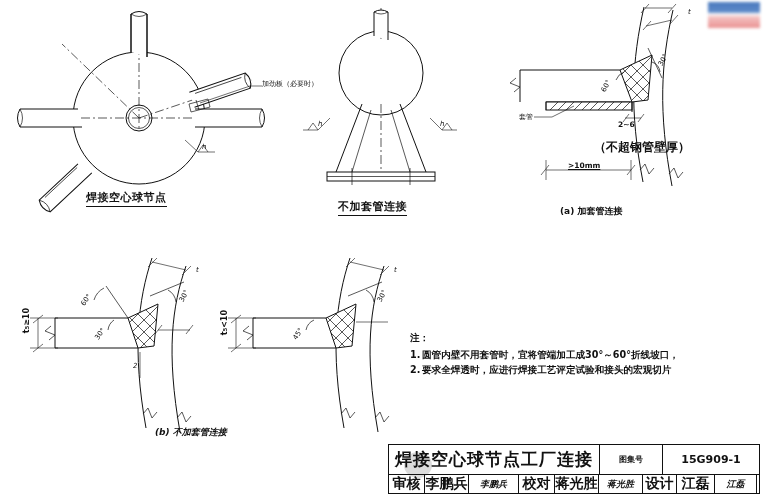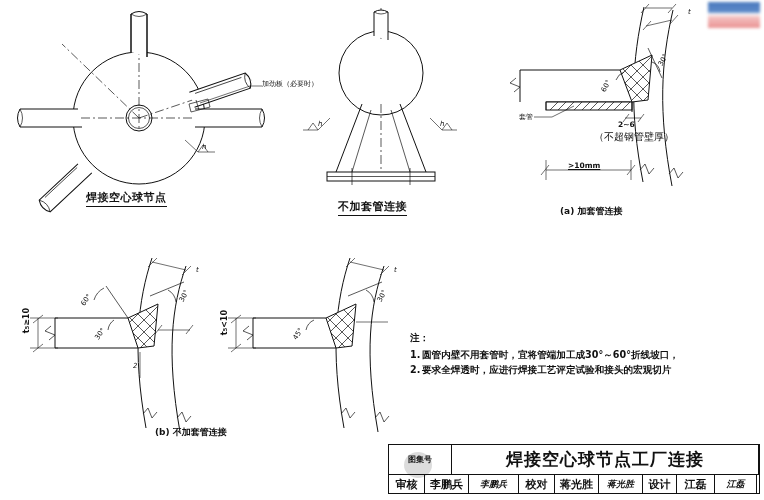--- a/index.html
+++ b/index.html
@@ -52,21 +52,21 @@
   #tb-atlas-lbl{
     flex:0 0 62px;display:flex;align-items:center;justify-content:center;
     font-size:8px;font-weight:bold;border-right:1.2px solid #111;
   }
   #tb-atlas-val{
     flex:0 0 96px;display:flex;align-items:center;justify-content:center;
     font-size:11px;font-weight:bold;
   }
   .tbcell{
     display:flex;align-items:center;justify-content:center;
-    font-size:11px;font-weight:bold;border-right:1.2px solid #111;
+    font-size:14px;font-weight:bold;border-right:1.2px solid #111;
     box-sizing:border-box;white-space:nowrap;
   }
   .sig{font-family:"DejaVu Serif","Liberation Serif",serif;font-style:italic;font-size:9px;}
 
   
   #wm-text{
     left:370px;top:455px;
     font-size:26px;color:rgba(150,150,150,.33);
     letter-spacing:1px;white-space:nowrap;font-weight:500;
     pointer-events:none;
@@ -335,34 +335,34 @@
   <div class="abs lbl" style="left:262px;top:79px;">加劲板（必要时）</div>
   <div class="abs lbl" style="left:202px;top:143px;font-style:italic;">h</div>
   <div class="abs cap cap-ul" style="left:86px;top:190px;">焊接空心球节点</div>
 
   <div class="abs lbl" style="left:318px;top:120px;font-style:italic;">h</div>
   <div class="abs lbl" style="left:440px;top:120px;font-style:italic;">h</div>
   <div class="abs cap cap-ul" style="left:338px;top:199px;">不加套管连接</div>
 
   <div class="abs lbl" style="left:519px;top:112px;">套管</div>
   <div class="abs lbl-b" style="left:618px;top:120px;">2~6</div>
-  <div class="abs lbl" style="left:594px;top:130px;font-size:10px;">（不超钢管壁厚）</div>
+  <div class="abs lbl" style="left:594px;top:139px;font-size:12px;font-weight:bold;">（不超钢管壁厚）</div>
   <div class="abs lbl-b" style="left:568px;top:161px;text-decoration:underline;">&gt;10mm</div>
   <div class="abs lbl" style="left:688px;top:8px;font-style:italic;">t</div>
   <div class="abs lbl" style="left:657px;top:56px;transform:rotate(-62deg);">30°</div>
   <div class="abs lbl" style="left:600px;top:82px;transform:rotate(-62deg);">60°</div>
   <div class="abs lbl-b" style="left:560px;top:205px;font-size:9px;">(a) 加套管连接</div>
 
   <div class="abs lbl-b vert" style="left:22px;top:308px;font-size:8px;">t₅≥10</div>
   <div class="abs lbl" style="left:80px;top:296px;transform:rotate(-55deg);">60°</div>
   <div class="abs lbl" style="left:94px;top:330px;transform:rotate(-55deg);">30°</div>
   <div class="abs lbl" style="left:178px;top:292px;transform:rotate(-62deg);">30°</div>
   <div class="abs lbl" style="left:133px;top:362px;font-style:italic;">2</div>
   <div class="abs lbl" style="left:196px;top:266px;font-style:italic;">t</div>
-  <div class="abs lbl-b" style="left:155px;top:426px;font-size:9px;">(b) 不加套管连接</div>
+  <div class="abs lbl-b" style="left:155px;top:426px;font-size:9px;font-style:italic;">(b) 不加套管连接</div>
 
   <div class="abs lbl-b vert" style="left:220px;top:310px;font-size:8px;">t₅&lt;10</div>
   <div class="abs lbl" style="left:292px;top:330px;transform:rotate(-58deg);">45°</div>
   <div class="abs lbl" style="left:376px;top:292px;transform:rotate(-62deg);">30°</div>
   <div class="abs lbl" style="left:394px;top:266px;font-style:italic;">t</div>
 
   <div class="abs" id="notes">
     <div class="nhead">注：</div>
     <div class="nrow">
       <div class="nnum">1.</div>
@@ -371,22 +371,23 @@
     <div class="nrow">
       <div class="nnum">2.</div>
       <div class="ntext">要求全焊透时，应进行焊接工艺评定试验和接头的宏观切片</div>
     </div>
   </div>
 
   <div class="abs" id="wm-dot"></div>
 
   <div class="abs" id="titleblock">
     <div id="tb-top">
+      <div id="tb-title">焊接空心球节点工厂连接</div>
       <div id="tb-atlas-lbl">图集号</div>
-      <div id="tb-title">焊接空心球节点工厂连接</div>
+      <div id="tb-atlas-val">15G909-1</div>
     </div>
     <div id="tb-bot">
       <div class="tbcell" style="flex:0 0 36px;">审核</div>
       <div class="tbcell" style="flex:0 0 44px;">李鹏兵</div>
       <div class="tbcell sig" style="flex:0 0 50px;">李鹏兵</div>
       <div class="tbcell" style="flex:0 0 36px;">校对</div>
       <div class="tbcell" style="flex:0 0 44px;">蒋光胜</div>
       <div class="tbcell sig" style="flex:0 0 44px;">蒋光胜</div>
       <div class="tbcell" style="flex:0 0 34px;">设计</div>
       <div class="tbcell" style="flex:0 0 38px;">江磊</div>

